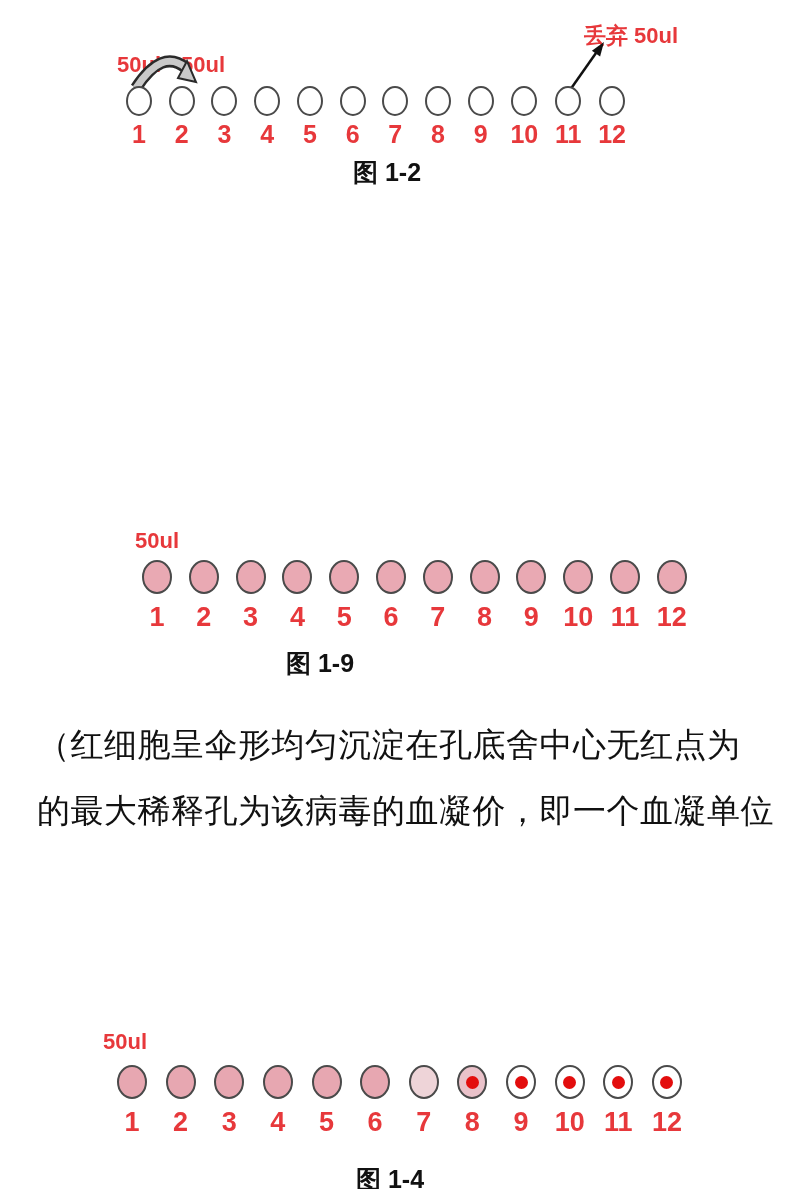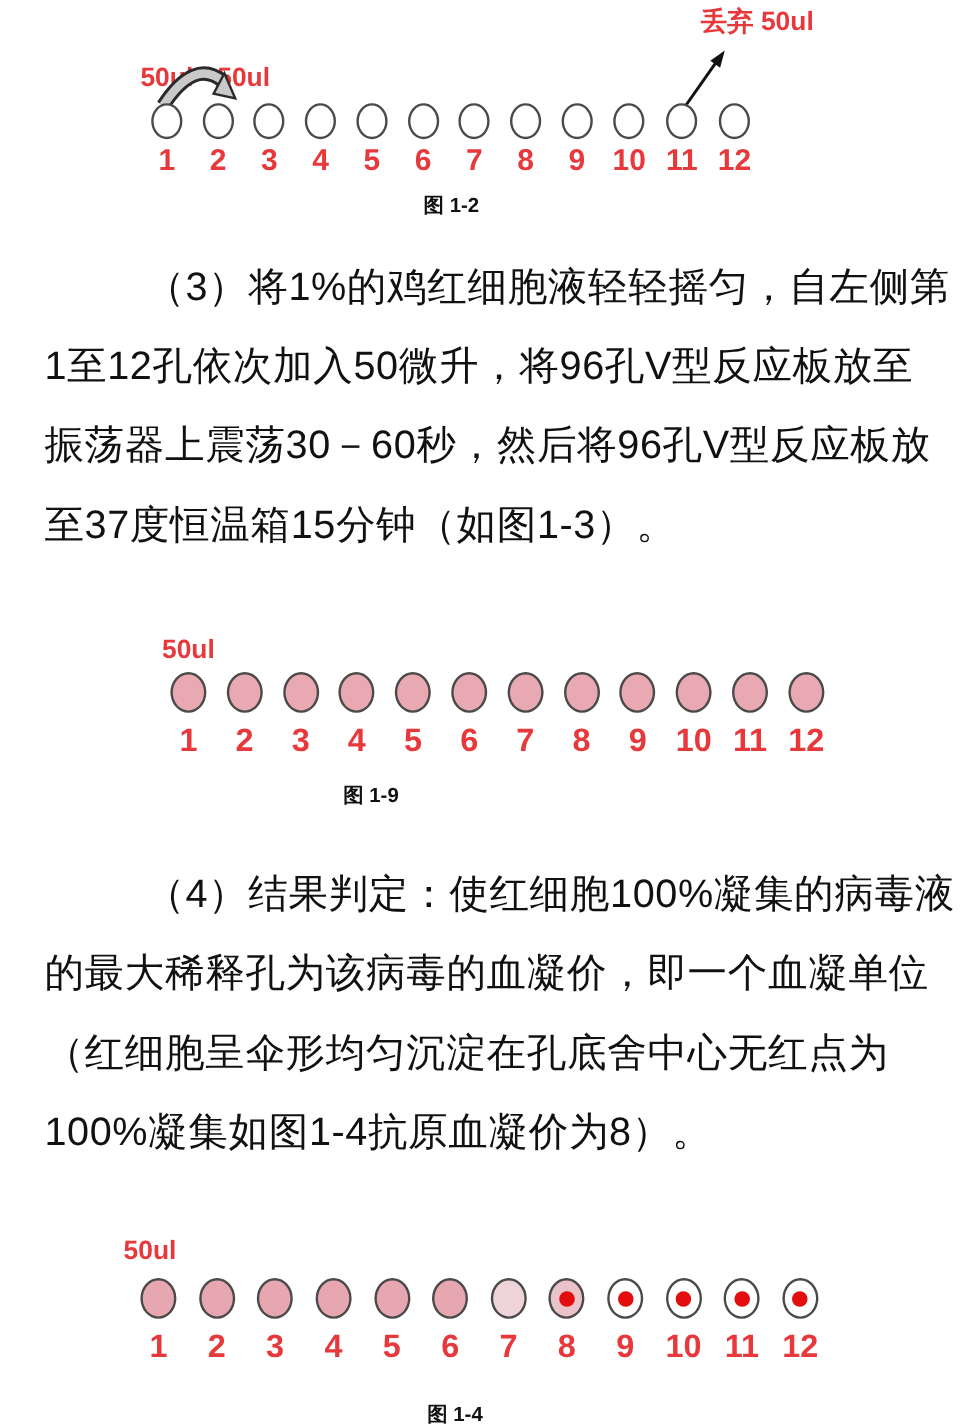--- a/index.html
+++ b/index.html
@@ -25,21 +25,21 @@
   .fig12 { top:0;    height:205px; }
   .fig13 { top:515px; height:175px; }
   .fig14 { top:1022px; height:167px; }
 
   .red-label {
     position:absolute; color:var(--red); font-weight:bold;
     font-size:22px; line-height:24px; white-space:nowrap;
   }
   .fig-caption {
     position:absolute; color:var(--ink); font-weight:bold;
-    font-size:17px; line-height:30px; white-space:nowrap;
+    font-size:25px; line-height:30px; white-space:nowrap;
   }
   .arrow { position:absolute; overflow:visible; }
 
   .wells-row {
     position:absolute; display:flex; justify-content:space-between;
   }
   .well-cell { display:flex; flex-direction:column; align-items:center; }
   .well {
     border:2.5px solid var(--outline); border-radius:50%;
     display:flex; align-items:center; justify-content:center;
@@ -54,21 +54,21 @@
   .fig13 .well-number, .fig14 .well-number { font-size:27px; margin-top:8px; }
 </style>
 </head>
 <body>
 
 <div class="page" style="--red: #e7383b; --outline: #4a4a4a; --dot: #e30d0d; --ink: #111111;">
 
   <section class="figure fig12">
     <span class="red-label" style="left:117px;top:53px">50ul</span>
     <span class="red-label" style="left:181px;top:53px">50ul</span>
-    <span class="red-label" style="left:584px;top:6px">丢弃 50ul</span>
+    <span class="red-label" style="left:584px;top:24px">丢弃 50ul</span>
 
     <svg class="arrow" style="left:130px;top:56px" width="80" height="38" viewBox="0 0 80 38">
       <path d="M6,32 Q32,-8 56,12" fill="none" stroke="#2a2a2a" stroke-width="12"></path>
       <path d="M6,32 Q32,-8 56,12" fill="none" stroke="#c9c9c9" stroke-width="7"></path>
       <polygon points="66,26 48,22 57,5" fill="#c9c9c9" stroke="#2a2a2a" stroke-width="2"></polygon>
     </svg>
 
     <svg class="arrow" style="left:560px;top:38px" width="60" height="58" viewBox="0 0 60 58">
       <line x1="10" y1="52" x2="36" y2="15" stroke="#111" stroke-width="2.5"></line>
       <polygon points="44,4 40.1,18.4 31.9,12.7" fill="#111"></polygon>
@@ -121,26 +121,20 @@
         </div>
         <div class="well-cell">
           <div class="well" style="background: rgb(255, 255, 255);"></div>
           <div class="well-number">12</div>
         </div>
       </div>
 
     <div class="fig-caption" style="left:353px;top:157px">图 1-2</div>
   </section>
 
-  <section class="para" style="top:206px">
-    <div class="line indent">（3）将1%的鸡红细胞液轻轻摇匀，自左侧第</div>
-    <div class="line">1至12孔依次加入50微升，将96孔V型反应板放至</div>
-    <div class="line">振荡器上震荡30－60秒，然后将96孔V型反应板放</div>
-    <div class="line">至37度恒温箱15分钟（如图1-3）。</div>
-  </section>
 
   <section class="figure fig13">
     <span class="red-label" style="left:135px;top:14px">50ul</span>
 
     <div class="wells-row" style="left:142px;top:45px;width:545px">
         <div class="well-cell">
           <div class="well" style="background: rgb(233, 169, 179);"></div>
           <div class="well-number">1</div>
         </div>
         <div class="well-cell">
@@ -186,24 +180,22 @@
         <div class="well-cell">
           <div class="well" style="background: rgb(233, 169, 179);"></div>
           <div class="well-number">12</div>
         </div>
       </div>
 
     <div class="fig-caption" style="left:286px;top:133px">图 1-9</div>
   </section>
 
   <section class="para" style="top:712px">
-    <div class="line indent">（4）结果判定：使红细胞100%凝集的病毒液</div>
+    <div class="line">（红细胞呈伞形均匀沉淀在孔底舍中心无红点为</div>
     <div class="line">的最大稀释孔为该病毒的血凝价，即一个血凝单位</div>
-    <div class="line">（红细胞呈伞形均匀沉淀在孔底舍中心无红点为</div>
-    <div class="line">100%凝集如图1-4抗原血凝价为8）。</div>
   </section>
 
   <section class="figure fig14">
     <span class="red-label" style="left:103px;top:8px">50ul</span>
 
     <div class="wells-row" style="left:117px;top:43px;width:565px">
         <div class="well-cell">
           <div class="well" style="background: rgb(231, 167, 177);"></div>
           <div class="well-number">1</div>
         </div>

